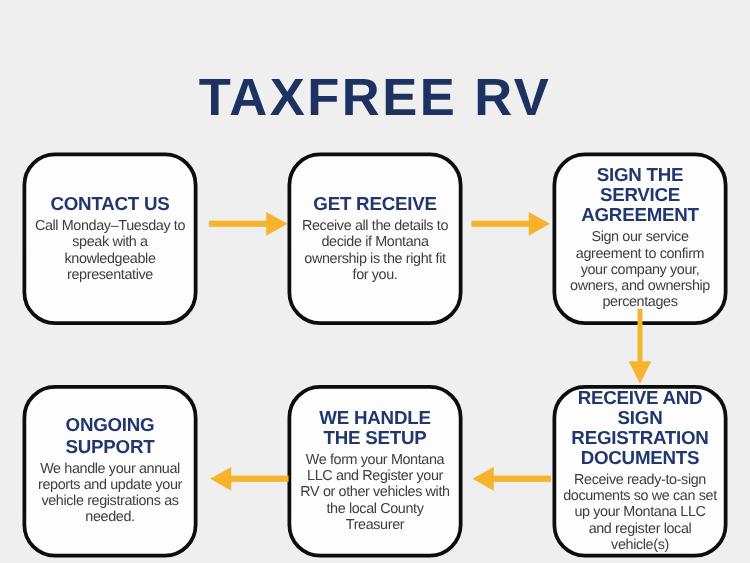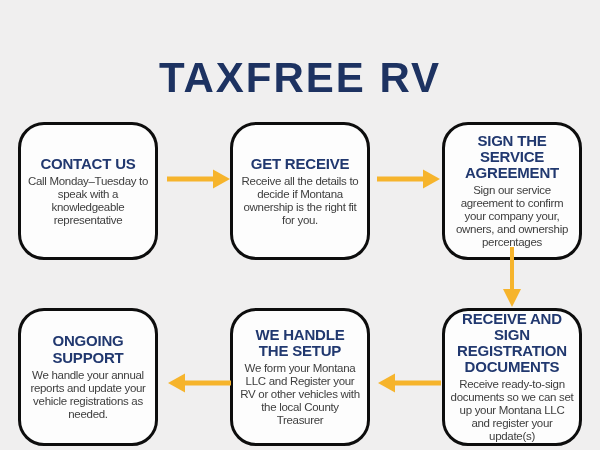--- a/index.html
+++ b/index.html
@@ -101,21 +101,21 @@
 
   <div class="arrow arrow-v a3">
     <svg viewBox="0 0 24 60" width="24" height="60">
       <rect x="10" y="0" width="4" height="44" fill="currentColor"></rect>
       <polygon points="3,42 21,42 12,60" fill="currentColor"></polygon>
     </svg>
   </div>
 
   <div class="step-box r2 c3">
     <div class="step-title">RECEIVE AND SIGN REGISTRATION DOCUMENTS</div>
-    <div class="step-body">Receive ready-to-sign documents so we can set up your Montana LLC and register your update(s)</div>
+    <div class="step-body">Receive ready-to-sign documents so we can set up your Montana LLC and register local vehicle(s)</div>
   </div>
 
   <div class="arrow arrow-h a4">
     <svg viewBox="0 0 64 24" width="64" height="24">
       <rect x="16" y="9.5" width="48" height="5" fill="currentColor"></rect>
       <polygon points="18,2.5 18,21.5 1,12" fill="currentColor"></polygon>
     </svg>
   </div>
 
   <div class="step-box r2 c2">

